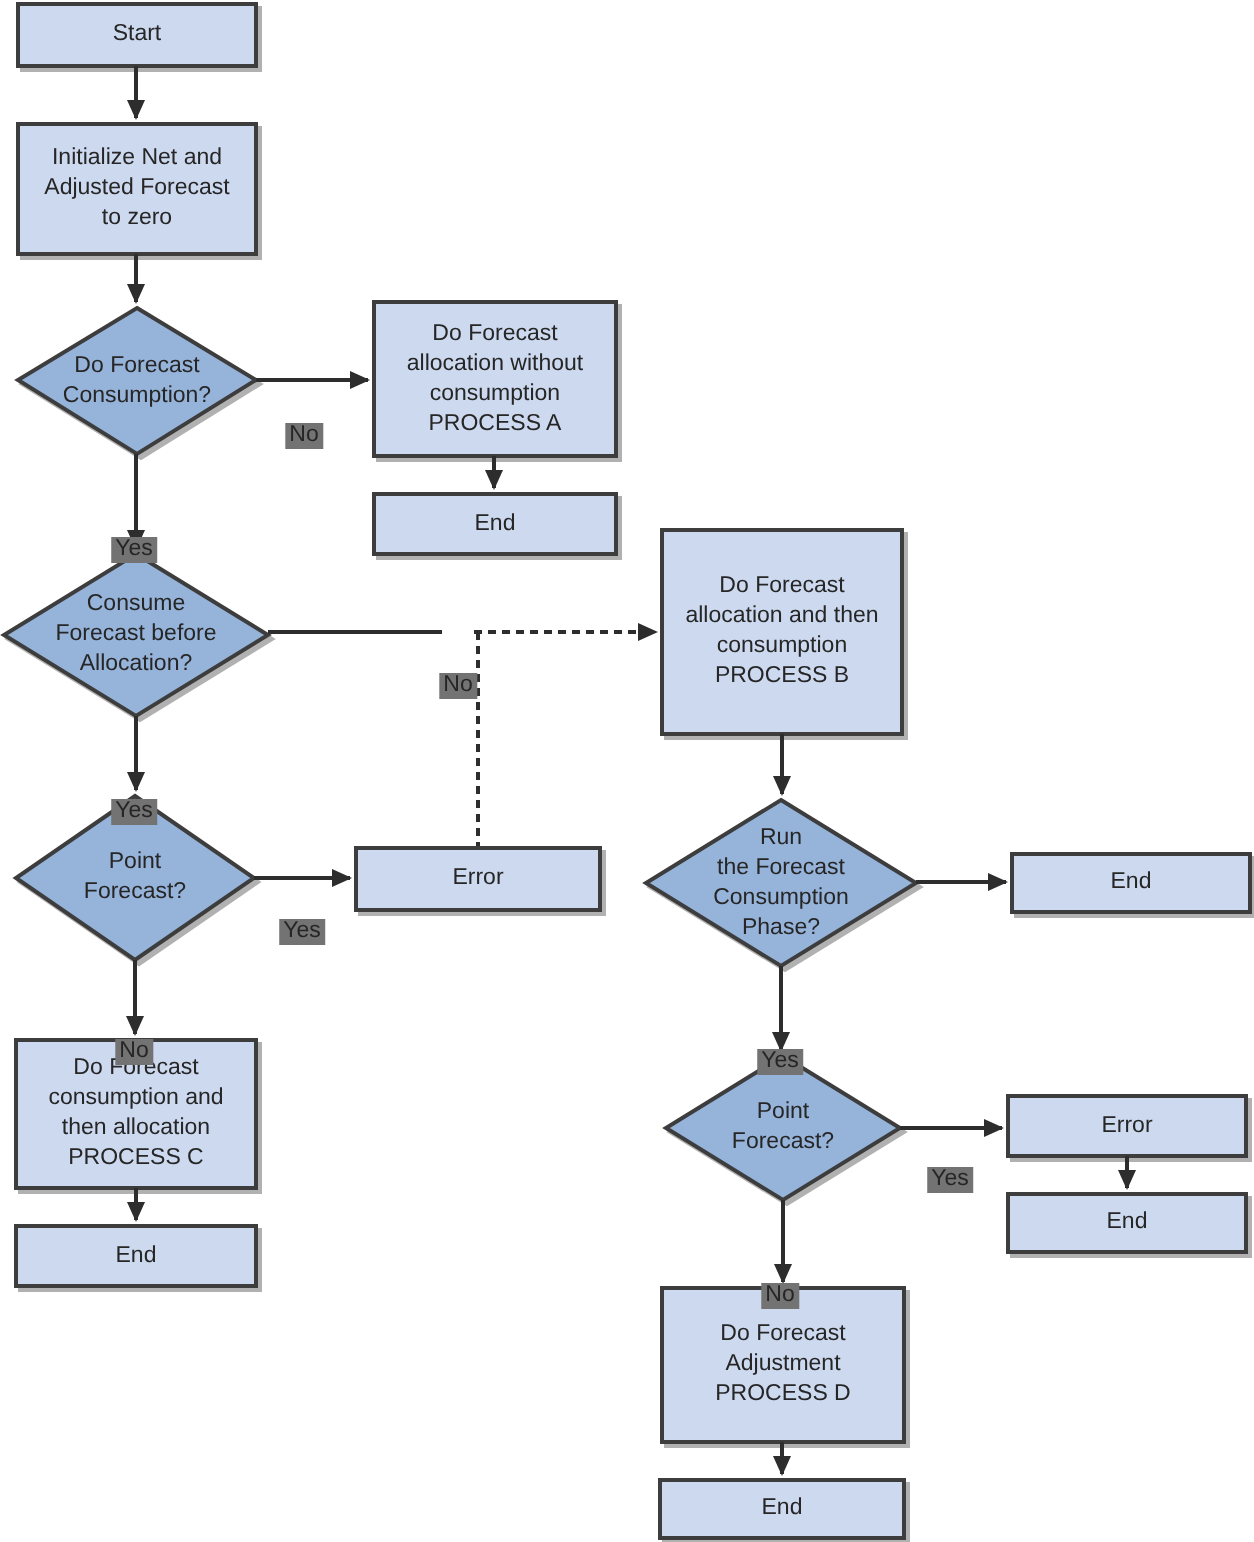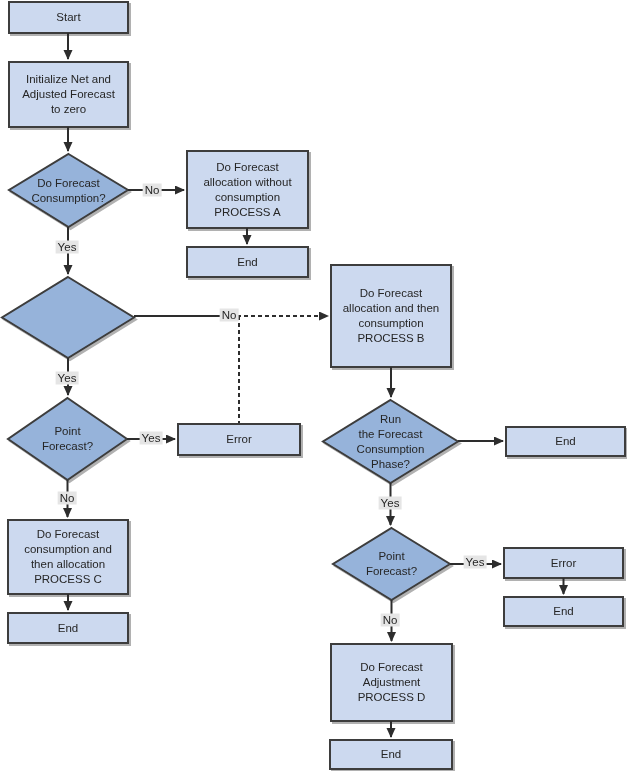--- a/index.html
+++ b/index.html
@@ -32,26 +32,27 @@
     text-align: center;
     white-space: pre-line;
     font-size: 11.5px;
     line-height: 15px;
     color: var(--text, #262626);
     pointer-events: none;
   }
   .edge-label {
     position: absolute;
     transform: translate(-50%, -50%);
-    background: #e5e5e5;
+    background: #737373;
     padding: 0 2px;
     font-size: 11.5px;
     line-height: 13px;
     color: var(--text, #262626);
     white-space: nowrap;
+    margin-top: 28px;
   }
 </style>
 </head>
 <body>
 
 <div class="stage">
 
   <svg width="627" height="771" viewBox="0 0 627 771">
     <defs>
       <marker id="arrowhead" markerWidth="11" markerHeight="10" refX="9" refY="4.5" orient="auto" markerUnits="userSpaceOnUse">
@@ -110,20 +111,23 @@
   <div class="node-label" style="left:9px;   top:62px;  width:119px; height:65px;">Initialize Net and
 Adjusted Forecast
 to zero</div>
   <div class="node-label" style="left:9px;   top:154px; width:119px; height:73px;">Do Forecast
 Consumption?</div>
   <div class="node-label" style="left:187px; top:151px; width:121px; height:77px;">Do Forecast
 allocation without
 consumption
 PROCESS A</div>
   <div class="node-label" style="left:187px; top:247px; width:121px; height:30px;">End</div>
+  <div class="node-label" style="left:2px;   top:277px; width:132px; height:81px;">Consume
+Forecast before
+Allocation?</div>
   <div class="node-label" style="left:8px;   top:398px; width:119px; height:82px;">Point
 Forecast?</div>
   <div class="node-label" style="left:178px; top:424px; width:122px; height:31px;">Error</div>
   <div class="node-label" style="left:8px;   top:520px; width:120px; height:74px;">Do Forecast
 consumption and
 then allocation
 PROCESS C</div>
   <div class="node-label" style="left:8px;   top:613px; width:120px; height:30px;">End</div>
   <div class="node-label" style="left:331px; top:265px; width:120px; height:102px;">Do Forecast
 allocation and then

